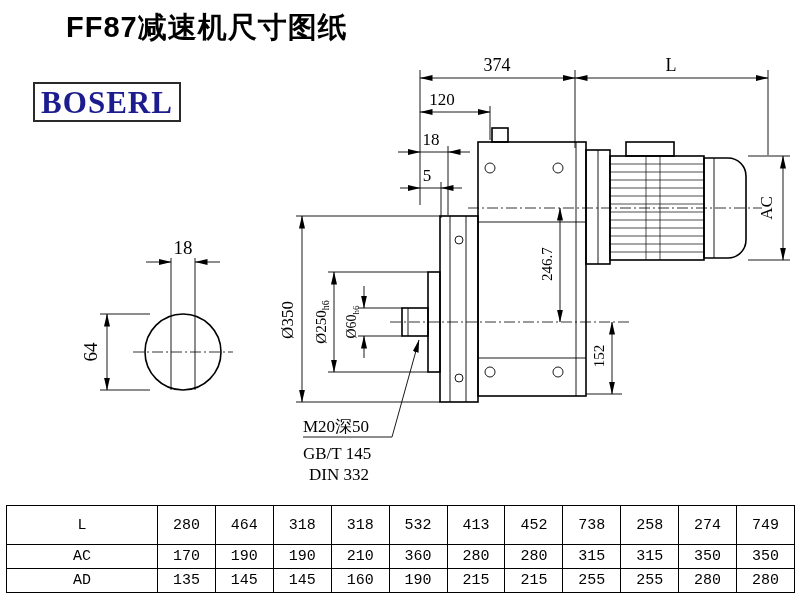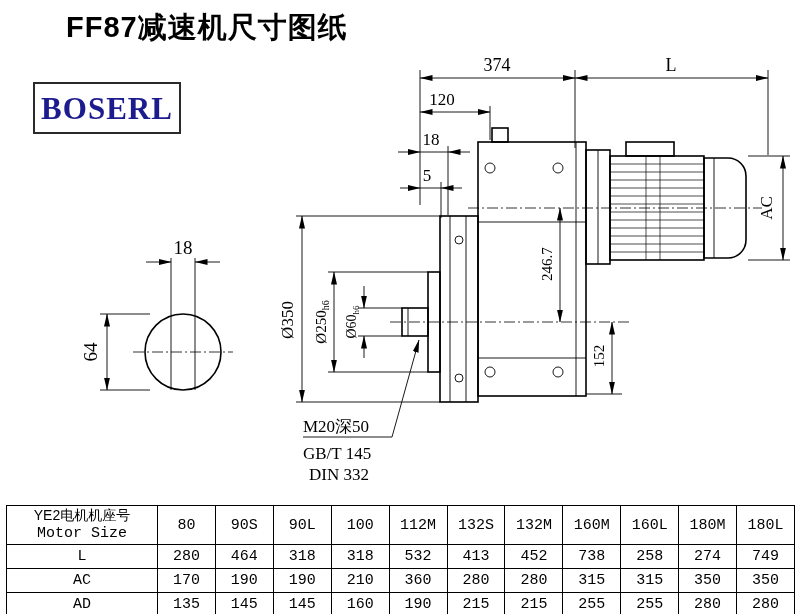--- a/index.html
+++ b/index.html
@@ -6,21 +6,21 @@
   body {
     width:800px; height:614px; overflow:hidden; position:relative;
     background:#ffffff; font-family:"Liberation Sans", sans-serif;
   }
   .title {
     position:absolute; left:66px; top:8px; margin:0;
     font-size:29px; font-weight:700; color:#000; letter-spacing:1px;
     font-family:"Liberation Sans", sans-serif;
   }
   .logo {
-    position:absolute; left:33px; top:82px; width:148px; height:52px;
+    position:absolute; left:33px; top:82px; width:148px; height:40px;
     border:2px solid #2a2a2a; box-sizing:border-box;
     display:flex; align-items:center; justify-content:center; background:#fff;
   }
   .logo span {
     font-family:"Liberation Serif", serif; font-weight:700; font-size:31px;
     color:#1c1c8f; letter-spacing:1px; line-height:1;
   }
   svg.drawing { position:absolute; left:0; top:0; }
   .drawing line, .drawing path, .drawing rect, .drawing circle, .drawing polyline {
     stroke:#000; fill:none;
@@ -217,37 +217,20 @@
     <line x1="303" y1="437" x2="392" y2="437"></line>
     <line x1="392" y1="437" x2="419" y2="340" marker-end="url(#arr)"></line>
     <text class="dim" x="303" y="459" font-size="17">GB/T 145</text>
     <text class="dim" x="309" y="480" font-size="17">DIN 332</text>
   </g>
 </svg>
 
 <table class="size-table">
   <tbody id="size-table-body">
       <tr>
-        <td class="label-cell">
-          <div class="header-cn">YE2电机机座号</div>
-          <div class="header-en">Motor Size</div>
-        </td>
-        <td>80</td>
-        <td>90S</td>
-        <td>90L</td>
-        <td>100</td>
-        <td>112M</td>
-        <td>132S</td>
-        <td>132M</td>
-        <td>160M</td>
-        <td>160L</td>
-        <td>180M</td>
-        <td>180L</td>
-      </tr>
-      <tr>
         <td class="label-cell">L</td>
         <td>280</td>
         <td>464</td>
         <td>318</td>
         <td>318</td>
         <td>532</td>
         <td>413</td>
         <td>452</td>
         <td>738</td>
         <td>258</td>

